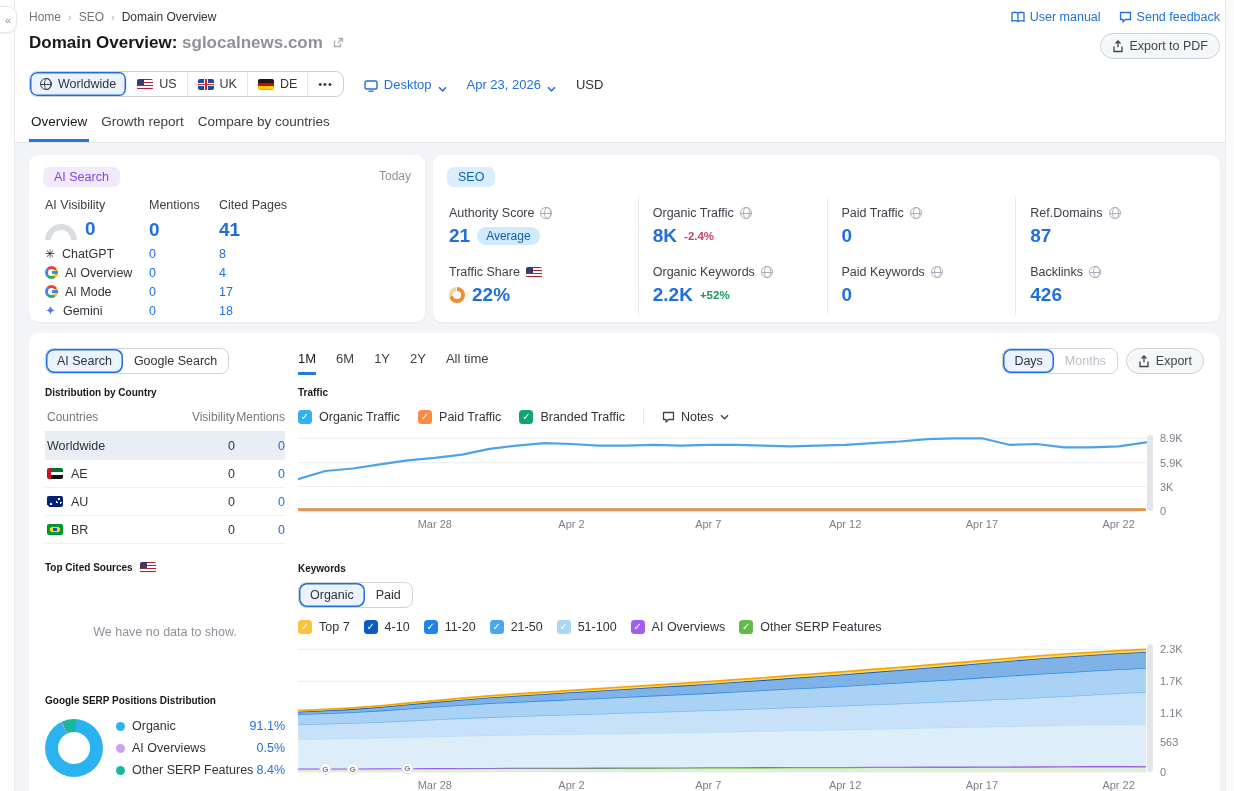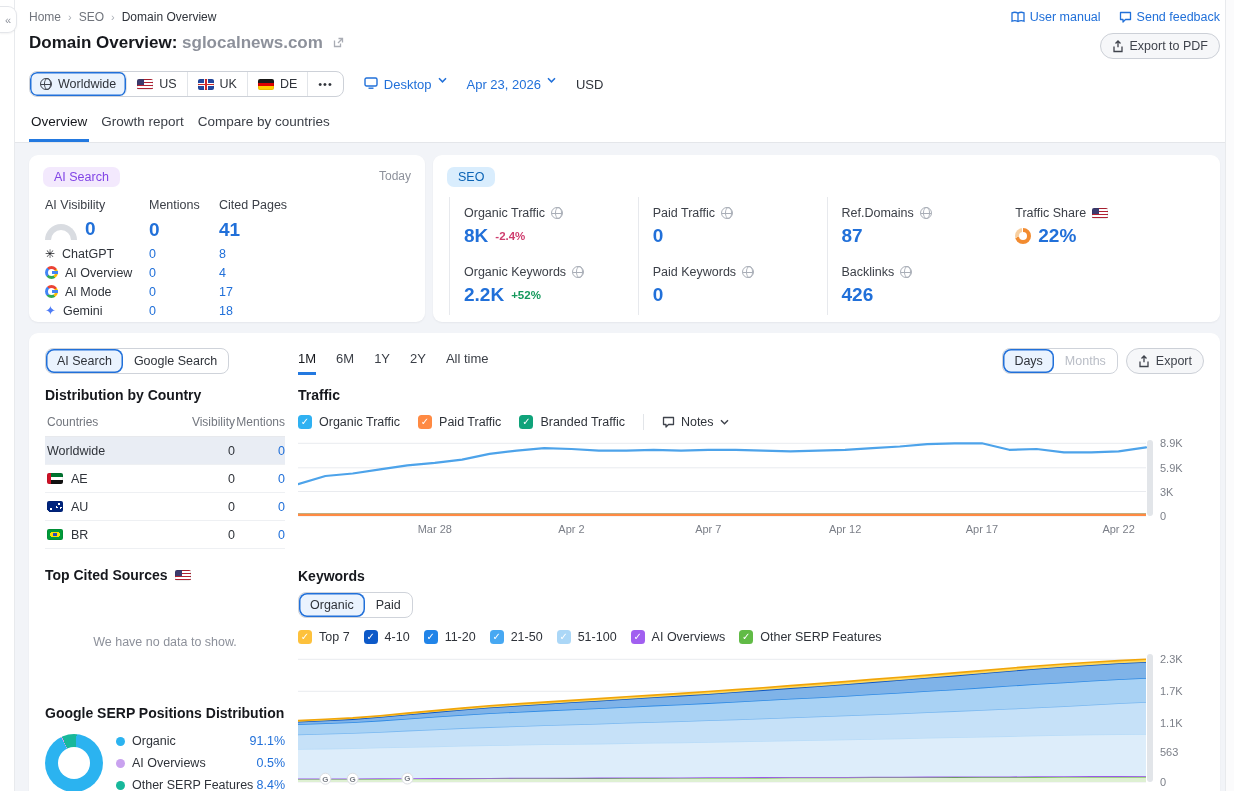--- a/index.html
+++ b/index.html
@@ -26,21 +26,21 @@
 .btn{display:inline-flex;align-items:center;gap:6px;border:1px solid #ccd0d7;background:#f6f7f9;
   border-radius:13px;font-size:12.5px;color:#3f434c;padding:5px 11px;cursor:pointer;white-space:nowrap}
 .title-row .btn{margin-left:auto}
 .filter-row{display:flex;align-items:center;margin-top:12px;gap:20px}
 .chip-group{display:inline-flex;border:1px solid #cdd1d8;border-radius:8px;background:#fff;overflow:hidden}
 .chip{display:flex;align-items:center;gap:6px;padding:5px 10px;font-size:12.5px;color:#2f333a;
   border-right:1px solid #e2e5e9;cursor:pointer;position:relative}
 .chip:last-child{border-right:none}
 .chip.sel{background:#eaf3fe;box-shadow:inset 0 0 0 1.5px #2170d9;border-radius:7px}
 .chip .more{letter-spacing:1px;color:#2f333a;font-size:11px}
-.dd{display:flex;align-items:flex-start;gap:6px;color:#2170d9;font-size:13px;cursor:pointer}
+.dd{display:flex;align-items:flex-end;gap:6px;color:#2170d9;font-size:13px;cursor:pointer}
 .currency{font-size:13px;color:#2f333a}
 .tabs-row{display:flex;gap:10px;margin-top:17px;border-bottom:1px solid #e4e6ea;padding-left:14px;margin-left:-14px;margin-right:-14px;padding-right:30px}
 .tab{font-size:13.5px;color:#3c4048;padding:0 2px 10px 2px;border-bottom:3px solid transparent;cursor:pointer}
 .tab.active{color:#16181d;border-bottom-color:#2379e0}
 
 .globe{position:relative;width:12px;height:12px;border:1px solid #a9aeb7;border-radius:50%;display:inline-block;flex:none}
 .globe::before{content:"";position:absolute;left:2.5px;top:-1px;width:5px;height:10px;border:1px solid #a9aeb7;border-radius:50%}
 .globe::after{content:"";position:absolute;left:0;top:4.5px;width:10px;height:1px;background:#a9aeb7}
 .globe.dark,.globe.dark::before{border-color:#3f434c}.globe.dark::after{background:#3f434c}
 .flag{width:16px;height:11px;border-radius:2px;display:inline-block;flex:none;box-shadow:inset 0 0 0 1px rgba(0,0,0,.08)}
@@ -98,21 +98,21 @@
   padding:5px 11px;cursor:pointer;border-radius:8px}
 .seg button.on{background:#eaf3fe;box-shadow:inset 0 0 0 1.5px #2170d9}
 .seg button.dis{color:#b9bdc6}
 .ranges{display:flex;gap:20px;align-items:flex-end;padding-top:4px}
 .range{font-size:13px;color:#3c4048;padding-bottom:6px;border-bottom:3px solid transparent;cursor:pointer}
 .range.on{color:#16181d;border-bottom-color:#2379e0}
 .right-controls{margin-left:auto;display:flex;gap:8px;align-items:center}
 .main-body{display:flex;gap:13px;margin-top:12px}
 .left-col{width:240px;flex:none}
 .right-col{flex:1;min-width:0}
-.sec-title{font-size:14px;font-weight:bold;color:#16181d;display:flex;align-items:center;gap:7px}
+.sec-title{font-size:10px;font-weight:bold;color:#16181d;display:flex;align-items:center;gap:7px}
 .tbl-head{display:flex;font-size:12px;color:#73777f;padding:12px 0 7px 0;border-bottom:1px solid #e7e9ed}
 .tbl-row{display:flex;align-items:center;height:28px;border-bottom:1px solid #eef0f3;font-size:12.5px;color:#2f333a;cursor:pointer}
 .tbl-row.sel{background:#e9edf4}
 .tc-name{flex:1;display:flex;align-items:center;gap:8px;padding-left:2px}
 .tc-vis{width:54px;text-align:right}
 .tc-men{width:50px;text-align:right;color:#2170d9}
 .tbl-head .tc-men{color:#73777f}
 .cited-title{margin-top:18px}
 .empty-msg{margin-top:52px;text-align:center;font-size:12.5px;color:#8d919b}
 .serp-title{margin-top:56px}
@@ -282,20 +282,30 @@
           <span class="ai-val">0</span>
           <span class="ai-val">18</span>
         </div>
       </div>
 
       <div class="card seo-card">
         <div class="card-head">
           <span class="pill pill-seo">SEO</span>
         </div>
         <div class="seo-grid">
+          <div class="seo-cell nb">
+            <span class="seo-label">
+                <span>Authority Score</span>
+                <span class="globe"></span>
+              </span>
+            <span class="seo-val">
+                <span class="bignum">21</span>
+                <span class="avg-badge">Average</span>
+              </span>
+          </div>
           <div class="seo-cell bl">
             <span class="seo-label">
                 <span>Organic Traffic</span>
                 <span class="globe"></span>
               </span>
             <span class="seo-val">
                 <span class="bignum">8K</span>
                 <span class="delta down">-2.4%</span>
               </span>
           </div>

